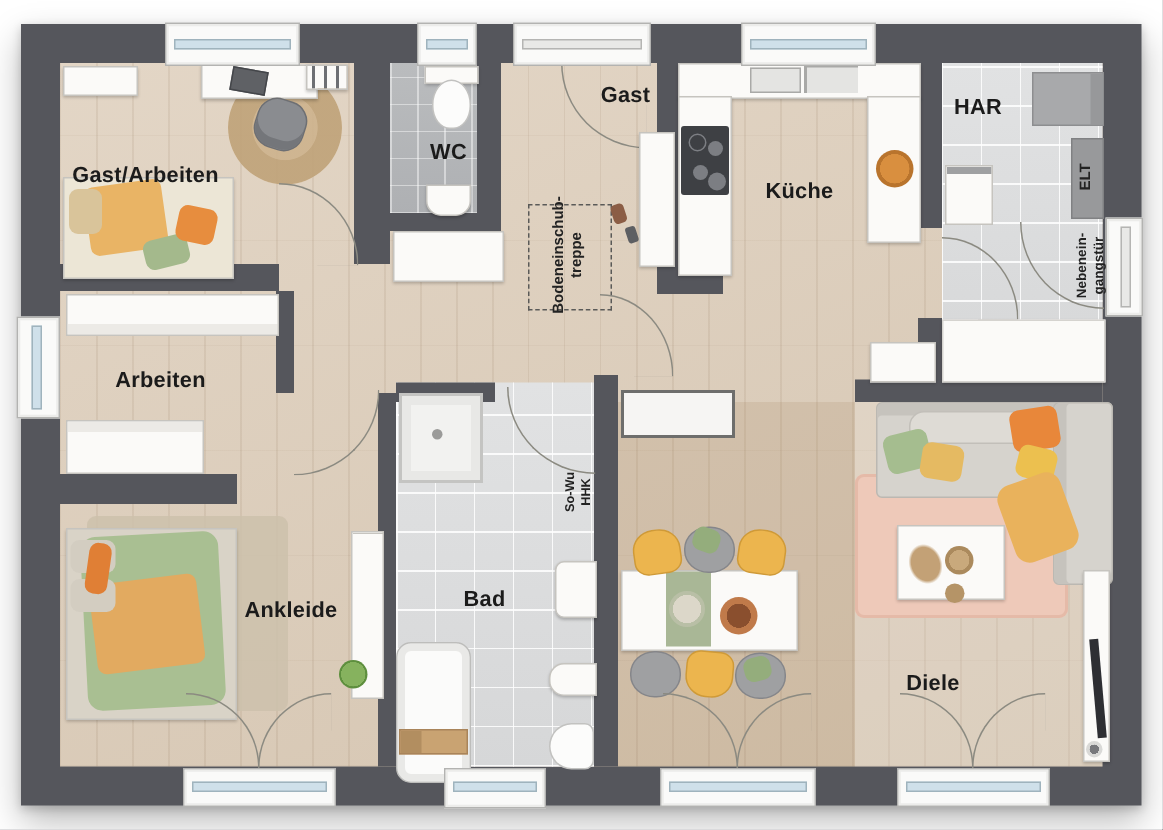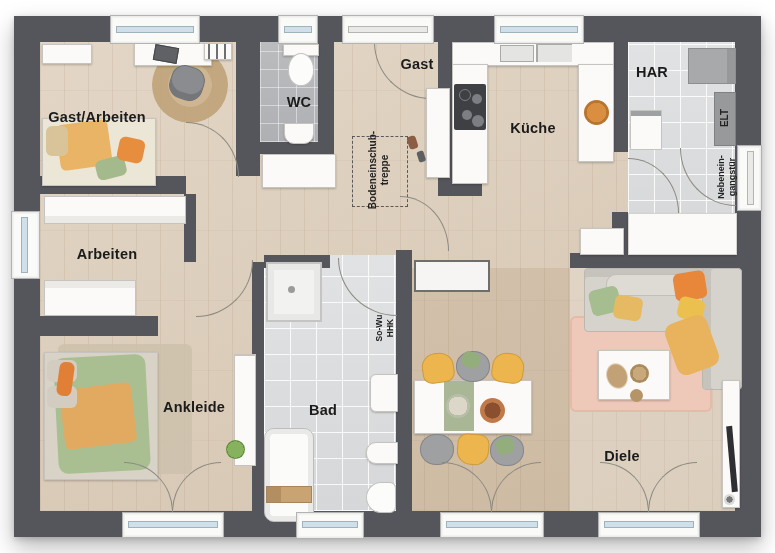--- a/index.html
+++ b/index.html
@@ -138,21 +138,21 @@
   <div class="abs" style="left:264px;top:428px;width:48px;height:92px;background:#fbfbfa;border:1px solid #bdbdbb;border-radius:10px;box-shadow:inset 0 0 0 5px #e9e9e7;"></div>
   <div class="abs" style="left:266px;top:486px;width:44px;height:15px;background:#c9a372;border:1px solid #a9845a;box-shadow:inset 14px 0 0 #b28e60;"></div>
   <div class="furn" style="left:370px;top:374px;width:26px;height:36px;border-radius:6px 0 0 6px;"></div>
   <div class="furn" style="left:366px;top:442px;width:30px;height:20px;border-radius:10px 0 0 10px;"></div>
   <div class="abs" style="left:366px;top:482px;width:28px;height:29px;background:#fcfcfb;border:1px solid #c2c2c0;border-radius:50% 20% 20% 50%;"></div>
   <div class="arc arc-c" style="left:338px;top:258px;width:58px;height:57px;"></div>
   <div class="vlbl" style="left:385px;top:328px;font-size:8.5px;line-height:1.25;">
     <span>So-Wu</span><br>
     <span>HHK</span>
   </div>
-  <div class="lbl" style="left:323px;top:410px;">Bad</div>
+  <div class="lbl" style="left:323px;top:400px;">Bad</div>
 
   <div class="abs" style="left:414px;top:260px;width:72px;height:28px;background:#f6f5f3;border:2px solid #6e6e6c;"></div>
   <div class="furn" style="left:414px;top:380px;width:116px;height:52px;"></div>
   <div class="abs" style="left:444px;top:381px;width:30px;height:50px;background:#a9b796;"></div>
   <div class="circ" style="left:446px;top:394px;width:24px;height:24px;background:radial-gradient(circle,#dcd7c9 0 55%,#b9bfa6 56%);"></div>
   <div class="circ" style="left:480px;top:398px;width:25px;height:25px;background:radial-gradient(circle,#8a4f2e 0 45%,#c07a4a 46% 80%,#a05c34 81%);"></div>
   <div class="abs" style="left:422px;top:353px;width:30px;height:28px;background:#ecb54e;border-radius:45% 45% 30% 30%;transform:rotate(-8deg);border:1px solid #cf9a38;"></div>
   <div class="abs" style="left:456px;top:351px;width:32px;height:29px;background:#9fa0a2;border-radius:48%;border:1px solid #85868a;"></div>
   <div class="soft" style="left:462px;top:352px;width:18px;height:16px;background:#94ad7c;transform:rotate(20deg);"></div>
   <div class="abs" style="left:492px;top:353px;width:30px;height:28px;background:#ecb54e;border-radius:45% 45% 30% 30%;transform:rotate(8deg);border:1px solid #cf9a38;"></div>

